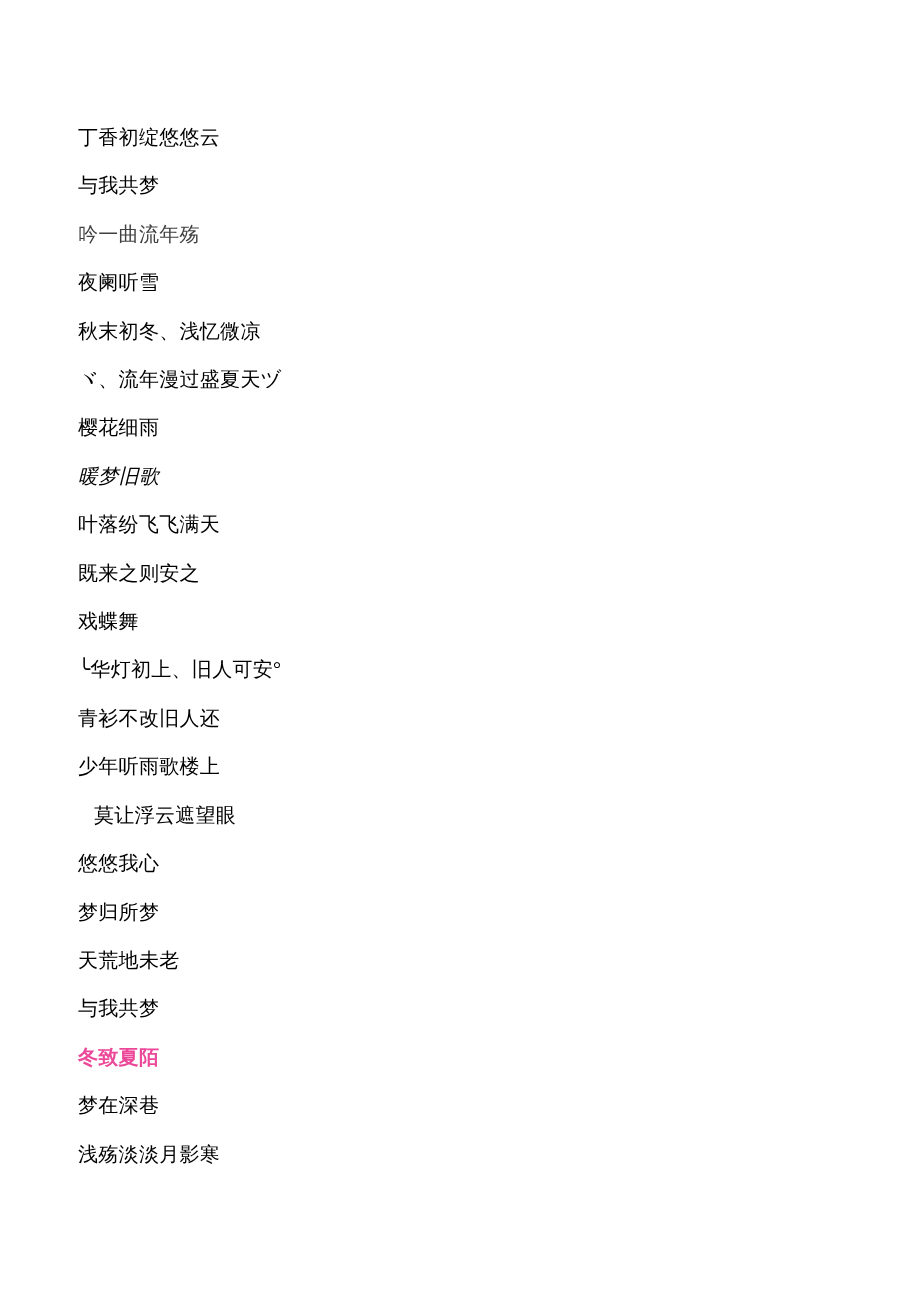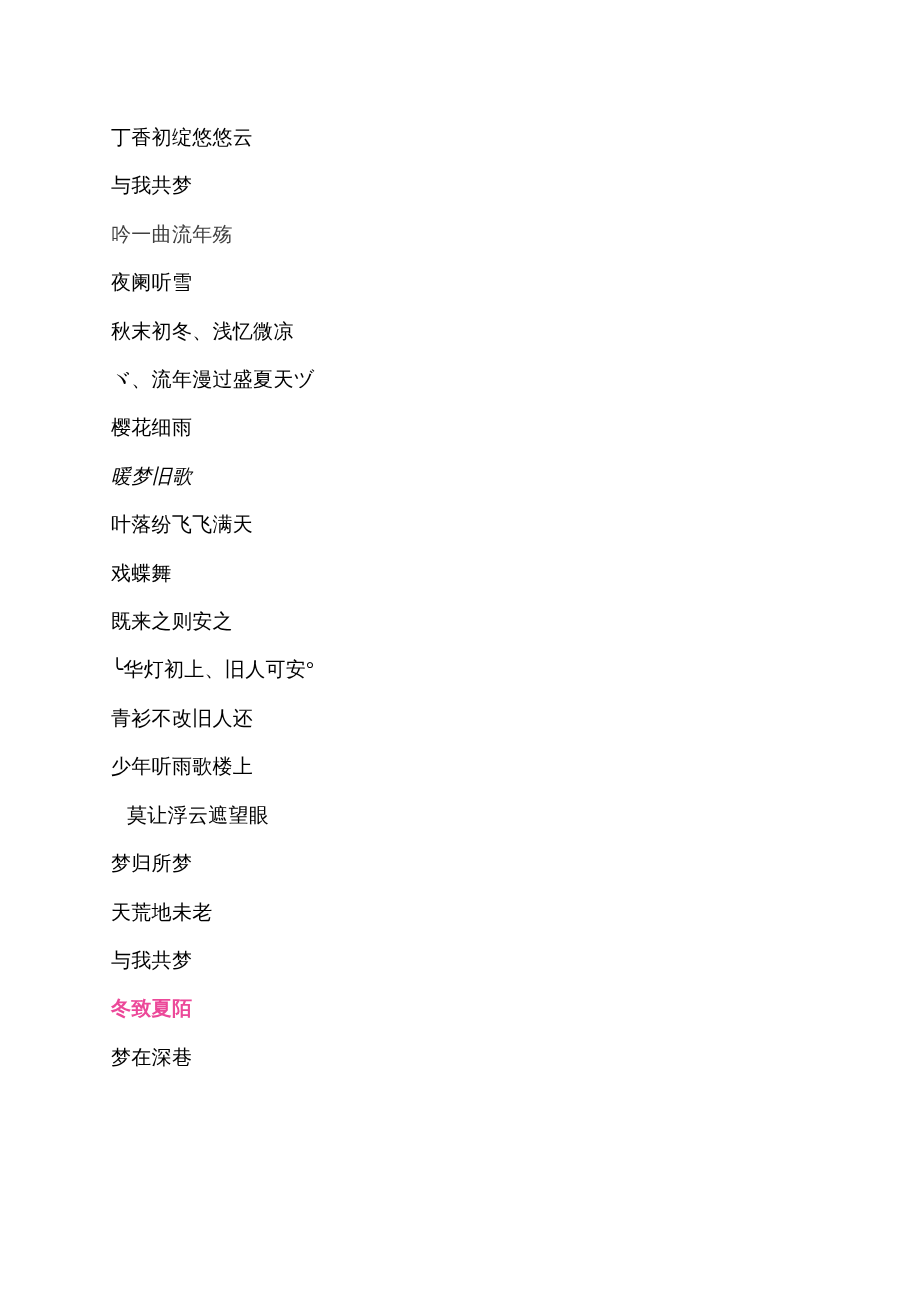--- a/index.html
+++ b/index.html
@@ -10,21 +10,21 @@
     width: 920px;
     height: 1303px;
     background: #ffffff;
     overflow: hidden;
     font-family: "Liberation Serif", "DejaVu Serif", serif;
   }
   .doc-page {
     box-sizing: border-box;
     width: 920px;
     height: 1303px;
-    padding: 113px 60px 0 111px;
+    padding: 113px 60px 0 78px;
     background: #ffffff;
   }
   .line {
     margin: 0;
     padding: 0;
     font-size: 20px;
     line-height: 48.4px;
     letter-spacing: 0.3px;
     color: #000000;
     white-space: pre;
@@ -38,24 +38,26 @@
 <main class="doc-page" style="background: rgb(255, 255, 255);">
     <p class="line" style="color: rgb(0, 0, 0);">丁香初绽悠悠云</p>
     <p class="line" style="color: rgb(0, 0, 0);">与我共梦</p>
     <p class="line" style="color: #404040;">吟一曲流年殇</p>
     <p class="line" style="color: rgb(0, 0, 0);">夜阑听雪</p>
     <p class="line" style="color: #000000;">秋末初冬、浅忆微凉</p>
     <p class="line" style="color: rgb(0, 0, 0);">ヾ、流年漫过盛夏天ヅ</p>
     <p class="line" style="color: rgb(0, 0, 0);">樱花细雨</p>
     <p class="line" style="color: rgb(0, 0, 0); font-style: italic;">暖梦旧歌</p>
     <p class="line" style="color: rgb(0, 0, 0);">叶落纷飞飞满天</p>
+    <p class="line" style="color: rgb(0, 0, 0);">既来之则安之</p>
     <p class="line" style="color: rgb(0, 0, 0);">戏蝶舞</p>
-    <p class="line" style="color: rgb(0, 0, 0);">既来之则安之</p>
     <p class="line" style="color: rgb(0, 0, 0);">╰华灯初上、旧人可安°</p>
     <p class="line" style="color: rgb(0, 0, 0);">青衫不改旧人还</p>
     <p class="line" style="color: rgb(0, 0, 0);">少年听雨歌楼上</p>
     <p class="line" style="color: rgb(0, 0, 0); margin-left: 16px;">莫让浮云遮望眼</p>
+    <p class="line" style="color: rgb(0, 0, 0);">悠悠我心</p>
     <p class="line" style="color: rgb(0, 0, 0);">梦归所梦</p>
     <p class="line" style="color: rgb(0, 0, 0);">天荒地未老</p>
     <p class="line" style="color: rgb(0, 0, 0);">与我共梦</p>
     <p class="line" style="color: #ec4899; font-weight: bold;">冬致夏陌</p>
     <p class="line" style="color: rgb(0, 0, 0);">梦在深巷</p>
+    <p class="line" style="color: rgb(0, 0, 0);">浅殇淡淡月影寒</p>
   </main>
 
 </body></html>

